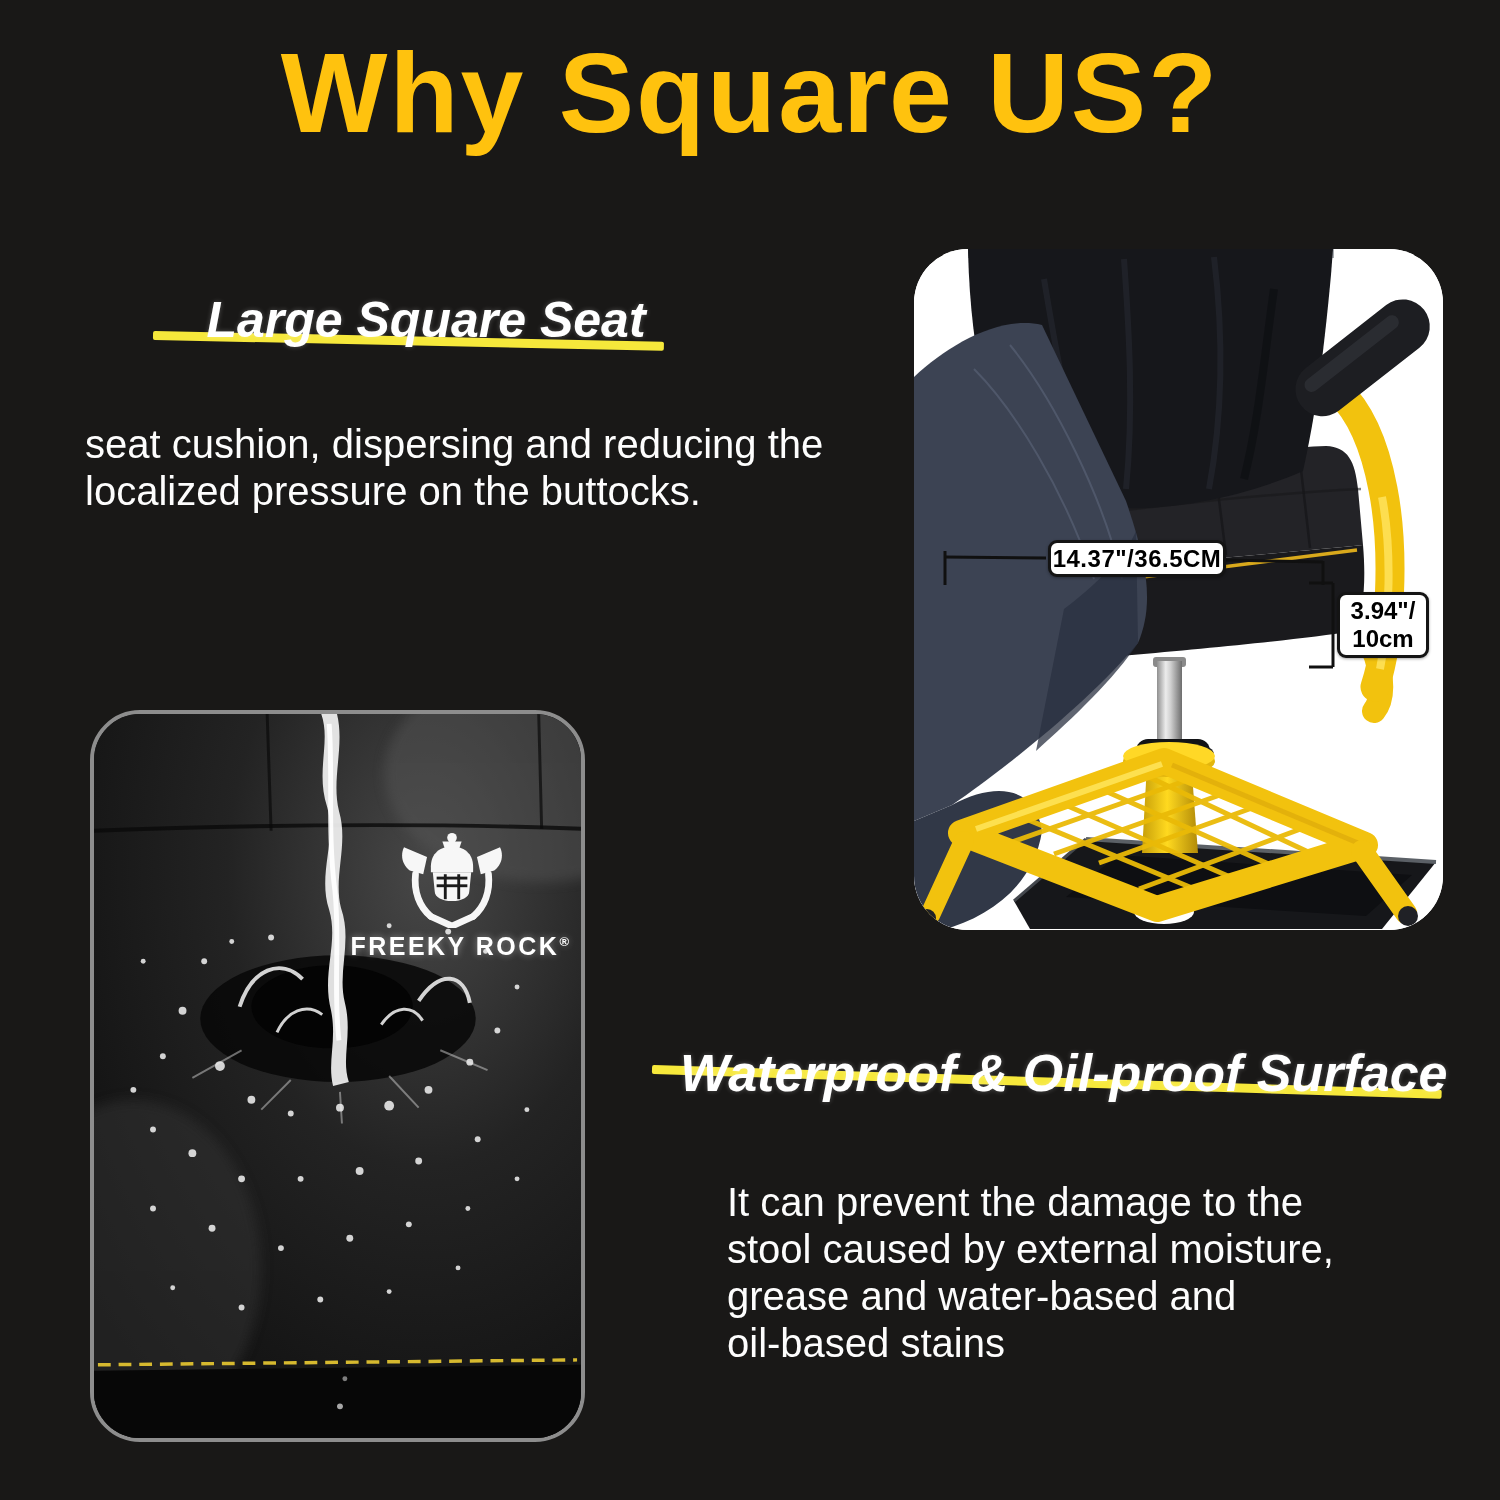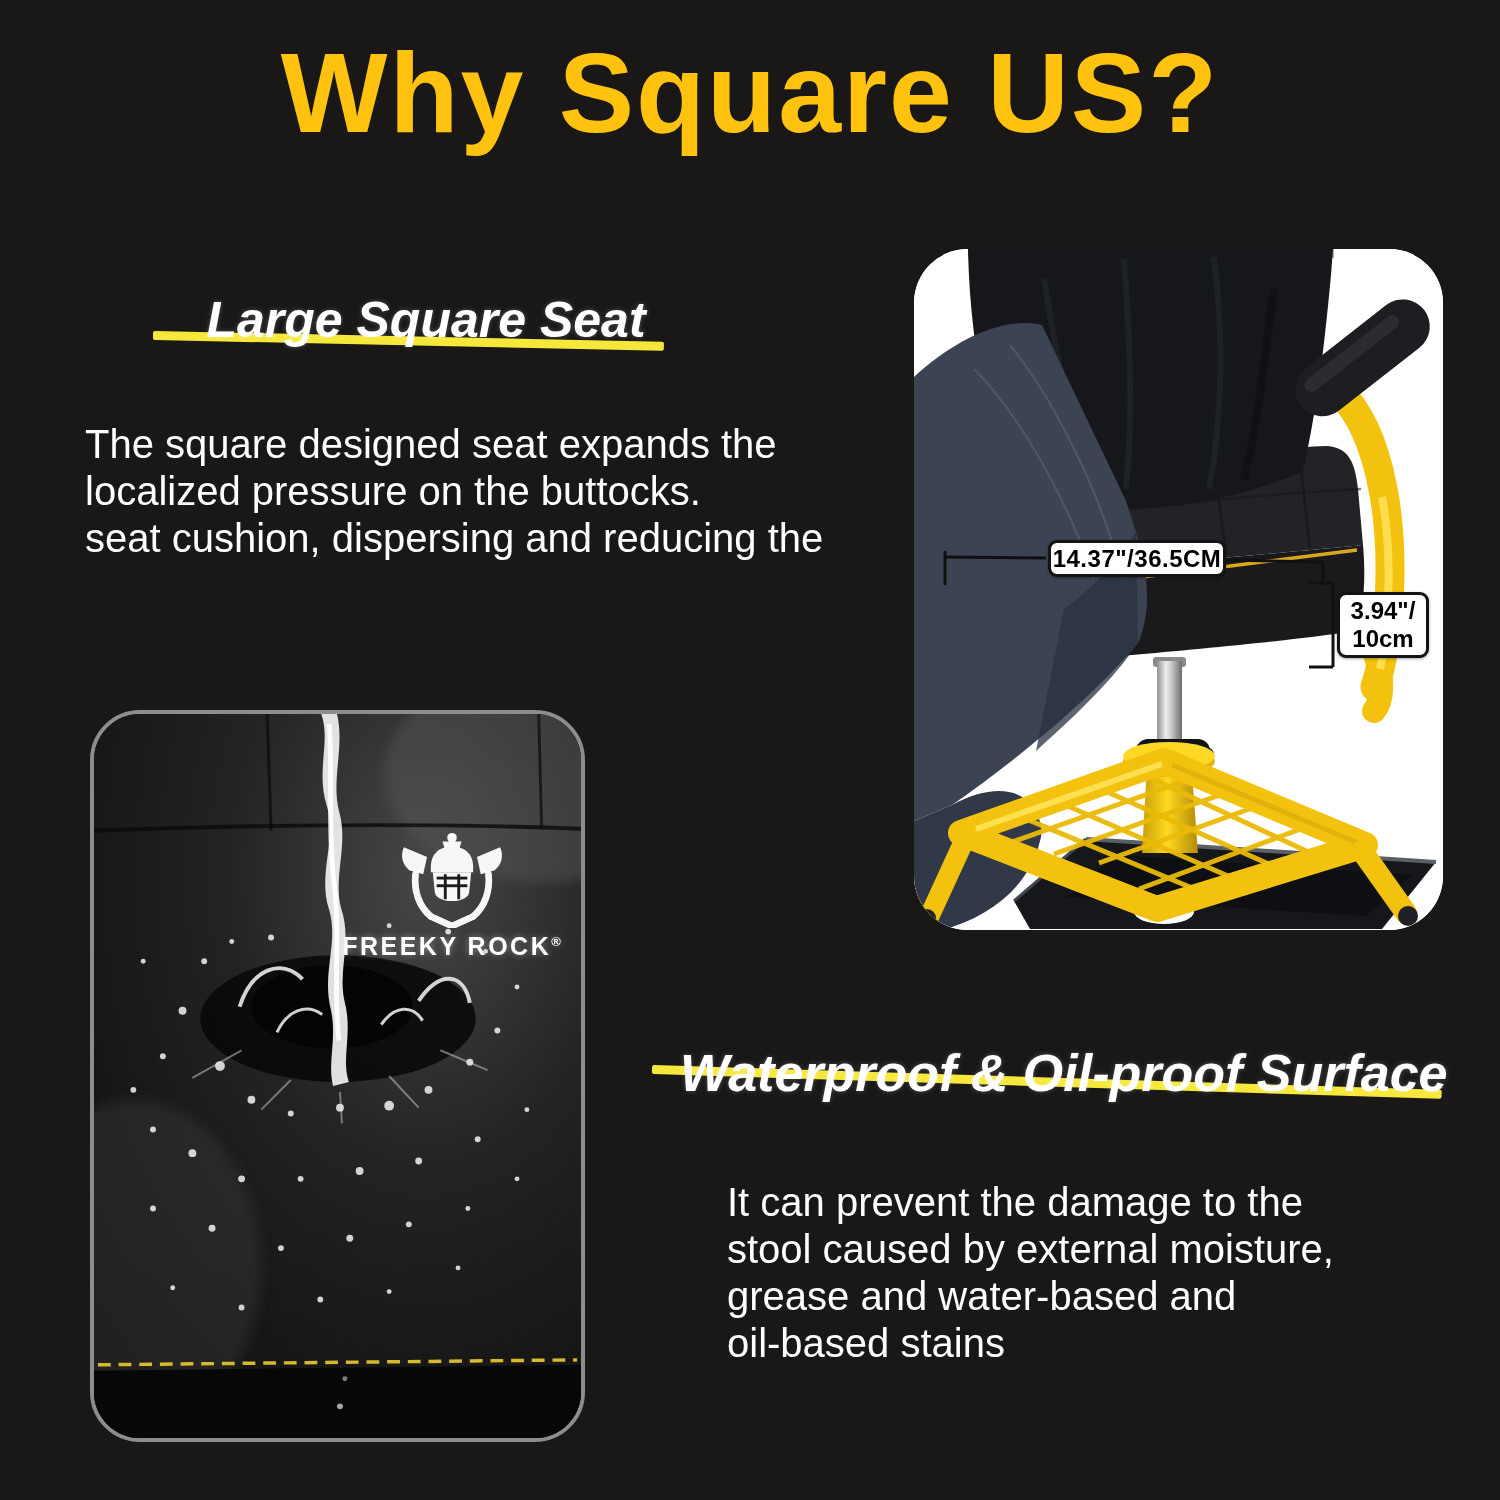--- a/index.html
+++ b/index.html
@@ -52,44 +52,43 @@
   
   .pill{
     position:absolute;background:#ffffff;border:3px solid #141414;border-radius:9px;
     color:#000;font-weight:bold;display:flex;align-items:center;justify-content:center;
     box-sizing:border-box;box-shadow:0 1px 3px rgba(0,0,0,.35);
   }
   .pill-width{left:1048px;top:540px;width:178px;height:37px;font-size:24px;letter-spacing:.5px;}
   .pill-height{left:1337px;top:592px;width:92px;height:66px;flex-direction:column;
     font-size:24px;line-height:28px;}
   
-  .brand{position:absolute;left:240px;top:118px;width:235px;text-align:center;color:#fff;}
+  .brand{position:absolute;left:240px;top:118px;width:235px;text-align:right;color:#fff;}
   .brand .emblem{display:block;margin:0 auto 4px auto;opacity:.96;}
   .brand-text{
     font-size:25px;font-weight:bold;letter-spacing:2.5px;white-space:nowrap;
     text-shadow:0 0 7px rgba(255,255,255,.4);
   }
   .brand-text sup{font-size:13px;letter-spacing:0;}
 </style>
 </head>
 <body>
 
 <div class="canvas">
 
   <h1 class="page-title">Why Square US?</h1>
 
   <div class="hgroup hg-seat">
     <span class="bar"></span>
     <h2>Large Square Seat</h2>
   </div>
 
   <p class="body-copy copy-seat">
-    <span class="bl">The square designed seat expands the</span>
+    <span class="bl">seat cushion, dispersing and reducing the</span>
     <span class="bl">localized pressure on the buttocks.</span>
-    <span class="bl">seat cushion, dispersing and reducing the</span>
   </p>
 
   <figure class="photo photo-stool">
     <svg class="scene" viewBox="0 0 529 681" preserveAspectRatio="none">
       <defs>
         <linearGradient id="chrome" x1="0" y1="0" x2="1" y2="0">
           <stop offset="0" stop-color="#8f8f8f"></stop>
             <stop offset=".35" stop-color="#ececec"></stop>
           <stop offset=".55" stop-color="#cfcfcf"></stop>
             <stop offset="1" stop-color="#6d6d6d"></stop>

